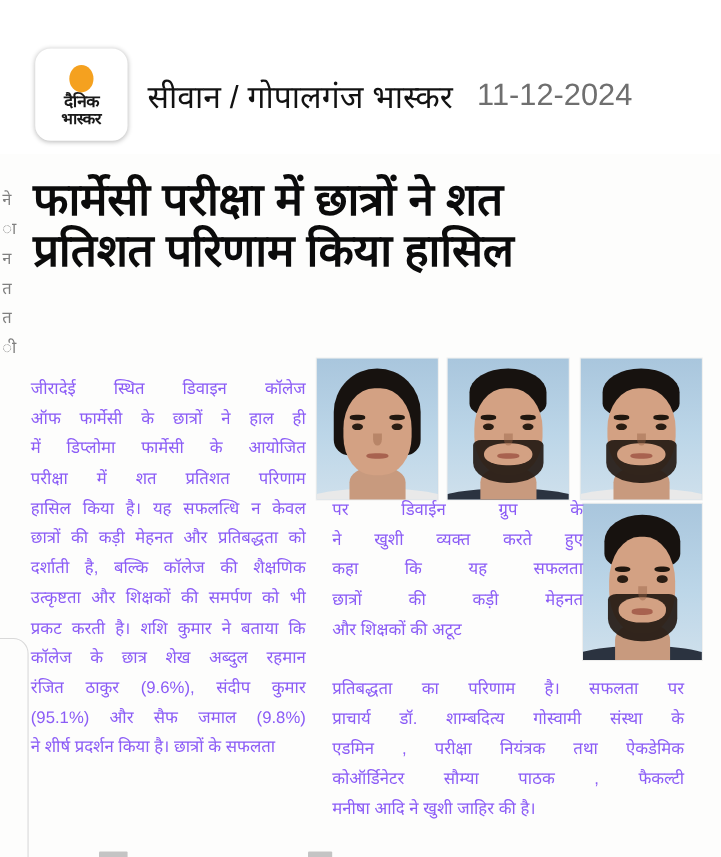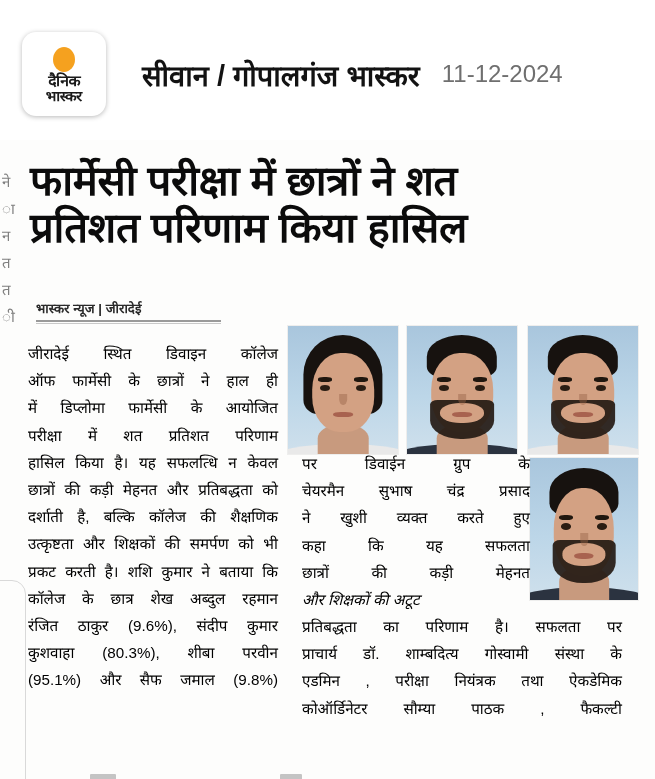--- a/index.html
+++ b/index.html
@@ -11,27 +11,27 @@
     height: 779px;
     background: #ffffff;
     font-family: "Liberation Sans", sans-serif;
     overflow: hidden;
     position: relative;
   }
 
   
   .header {
     position: absolute;
-    left: 0; top: 4px;
+    left: 0; top: 16px;
     width: 655px;
     height: 140px;
     background: #ffffff;
     display: flex;
     align-items: center;
-    padding-left: 22px;
+    padding-left: 32px;
     box-sizing: border-box;
   }
   .logo-tile {
     width: 84px;
     height: 84px;
     border-radius: 14px;
     background: #ffffff;
     box-shadow: 0 1px 5px rgba(0,0,0,0.28);
     display: flex;
     flex-direction: column;
@@ -62,26 +62,26 @@
     font-weight: bold;
     color: #1a1a1a;
     font-size: 14px;
     line-height: 16px;
     letter-spacing: -0.5px;
     transform: scaleX(1.08);
   }
   .edition-title {
     font-size: 29px;
     color: #121212;
-    margin-left: 36px;
+    margin-left: 18px;
     white-space: nowrap;
-    font-weight: bold;
+    font-weight: normal;
   }
   .edition-date {
-    font-size: 24px;
+    font-size: 28px;
     color: #6f6f6f;
     margin-left: 22px;
     white-space: nowrap;
   }
 
   
   .clipping {
     position: absolute;
     left: 0; top: 140px;
     width: 655px;
@@ -275,33 +275,33 @@
     background: #d3a183;
     border-radius: 46%;
     opacity: 1;
   }
 
   
   .col {
     position: absolute;
     font-size: 15.2px;
     line-height: 27.2px;
-    color: #000000;
+    color: #8b5cf6;
     text-align: justify;
   }
   .col div {
     white-space: nowrap;
     letter-spacing: 0;
   }
   .col.just div {
     display: flex;
     justify-content: space-between;
   }
   .col.just div span { display: inline-block; }
-  .col .last { display: block; font-style: italic; }
+  .col .last { display: block; }
 
   .col-left  { left: 28px;  top: 200px; width: 250px; }
   .col-right { left: 302px; top: 310px; width: 228px; }
   .col-right-wide { left: 302px; top: 473px; width: 320px; }
 
   .bottom-hint {
     position: absolute;
     left: 30px;
     bottom: -6px;
     width: 600px;
@@ -342,25 +342,20 @@
       <div>त</div>
       <div>ी</div>
     </div>
   <div class="rounded-frame"></div>
 
   <div class="headline">
     <div>फार्मेसी परीक्षा में छात्रों ने शत</div>
     <div>प्रतिशत परिणाम किया हासिल</div>
   </div>
 
-  <div class="byline-wrap">
-    <div class="byline">भास्कर न्यूज | जीरादेई</div>
-    <div class="byline-rule"></div>
-    <div class="byline-rule2"></div>
-  </div>
 
   <div class="photo" style="left:288px; top:186px; width:110px; height:128px;">
     <div class="bg"></div>
     <div class="shoulder light"></div>
     <div class="neck"></div>
     <div class="hair long"></div>
     <div class="face"></div>
     <div class="brow l"></div>
     <div class="brow r"></div>
     <div class="eye l"></div>
@@ -501,45 +496,34 @@
         <span>रहमान</span>
       </div>
       <div>
         <span>रंजित</span>
         <span>ठाकुर</span>
         <span>(9.6%),</span>
         <span>संदीप</span>
         <span>कुमार</span>
       </div>
       <div>
-        <span>कुशवाहा</span>
-        <span>(80.3%),</span>
-        <span>शीबा</span>
-        <span>परवीन</span>
-      </div>
-      <div>
         <span>(95.1%)</span>
         <span>और</span>
         <span>सैफ</span>
         <span>जमाल</span>
         <span>(9.8%)</span>
       </div>
+      <div class="last">ने शीर्ष प्रदर्शन किया है। छात्रों के सफलता</div>
     </div>
   <div class="col col-right just" id="colRight">
       <div>
         <span>पर</span>
         <span>डिवाईन</span>
         <span>ग्रुप</span>
         <span>के</span>
-      </div>
-      <div>
-        <span>चेयरमैन</span>
-        <span>सुभाष</span>
-        <span>चंद्र</span>
-        <span>प्रसाद</span>
       </div>
       <div>
         <span>ने</span>
         <span>खुशी</span>
         <span>व्यक्त</span>
         <span>करते</span>
         <span>हुए</span>
       </div>
       <div>
         <span>कहा</span>
@@ -580,19 +564,20 @@
         <span>तथा</span>
         <span>ऐकडेमिक</span>
       </div>
       <div>
         <span>कोऑर्डिनेटर</span>
         <span>सौम्या</span>
         <span>पाठक</span>
         <span>,</span>
         <span>फैकल्टी</span>
       </div>
+      <div class="last">मनीषा आदि ने खुशी जाहिर की है।</div>
     </div>
 
   <div class="bottom-hint">
     <div class="blk" style="left:60px;  width:26px;"></div>
     <div class="blk" style="left:250px; width:22px;"></div>
   </div>
 </div>
 
 </body></html>

